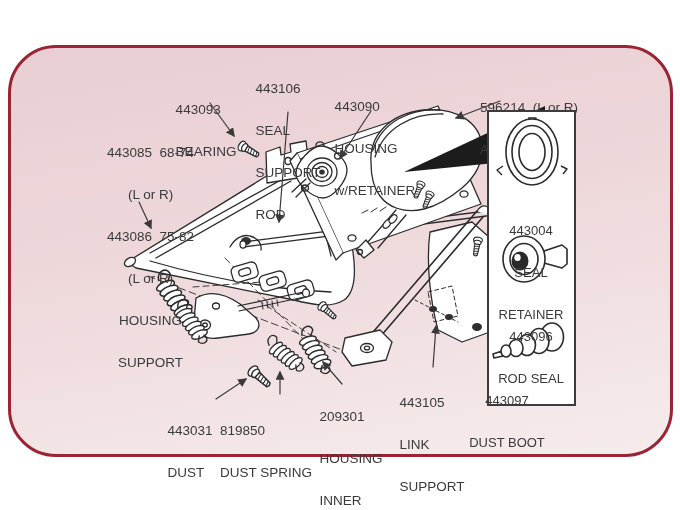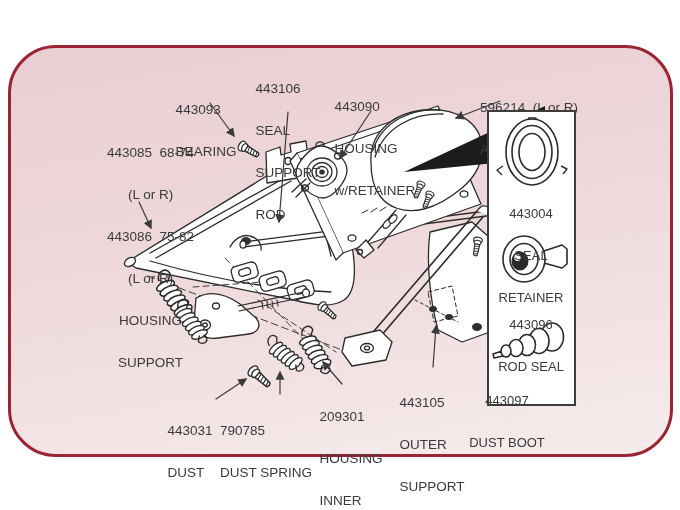--- a/index.html
+++ b/index.html
@@ -211,33 +211,33 @@
   <div>HOUSING</div>
   <div>SUPPORT</div>
 </div>
 
 <div class="callout" style="left:190px;top:396px">
   <div>443031</div>
   <div>DUST</div>
 </div>
 
 <div class="callout" style="left:266px;top:396px">
-  <div>790785</div>
+  <div>819850</div>
   <div>DUST SPRING</div>
 </div>
 
 <div class="callout" style="left:351px;top:382px">
   <div>209301</div>
   <div>HOUSING</div>
   <div>INNER</div>
 </div>
 
 <div class="callout" style="left:432px;top:368px">
   <div>443105</div>
-  <div>OUTER</div>
+  <div>LINK</div>
   <div>SUPPORT</div>
   
 </div>
 
 <div class="sidebar-box"></div>
 
 <svg class="sidebar-fig" style="left:495px;top:114px" width="74" height="76" viewBox="0 0 74 76" fill="none" stroke="#2b2b2b" stroke-width="1.6" stroke-linejoin="round">
   <path d="M33,4 L41,4 L41,9" stroke-width="1.4"></path>
   <path d="M8,52 L2,56 L7,61" stroke-width="1.4"></path>
   <path d="M66,52 L72,55 L68,60" stroke-width="1.4"></path>
@@ -256,27 +256,27 @@
 
 <svg class="sidebar-fig" style="left:488px;top:318px" width="86" height="46" viewBox="0 0 86 46" fill="none" stroke="#2b2b2b" stroke-width="1.6" stroke-linejoin="round">
   <path d="M5,36 L14,33 L15,38 L6,40 Z" fill="#fff"></path>
   <ellipse cx="64" cy="19" rx="11.5" ry="14" fill="#fff"></ellipse>
   <ellipse cx="51" cy="23" rx="10" ry="12.5" fill="#fff"></ellipse>
   <ellipse cx="39" cy="27" rx="8.5" ry="10.5" fill="#fff"></ellipse>
   <ellipse cx="28" cy="30" rx="7" ry="8.5" fill="#fff"></ellipse>
   <ellipse cx="18" cy="33" rx="5" ry="6" fill="#fff"></ellipse>
 </svg>
 
-<div class="sidebar-label" style="left:531px;top:179px">
+<div class="sidebar-label" style="left:531px;top:196px">
   <div>443004</div>
   <div>SEAL</div>
   <div>RETAINER</div>
 </div>
 
-<div class="sidebar-label" style="left:531px;top:290px">
+<div class="sidebar-label" style="left:531px;top:302px">
   <div>443096</div>
   <div>ROD SEAL</div>
 </div>
 
 <div class="sidebar-label" style="left:507px;top:366px">
   <div>443097</div>
   <div>DUST BOOT</div>
 </div>
 
 </body></html>

